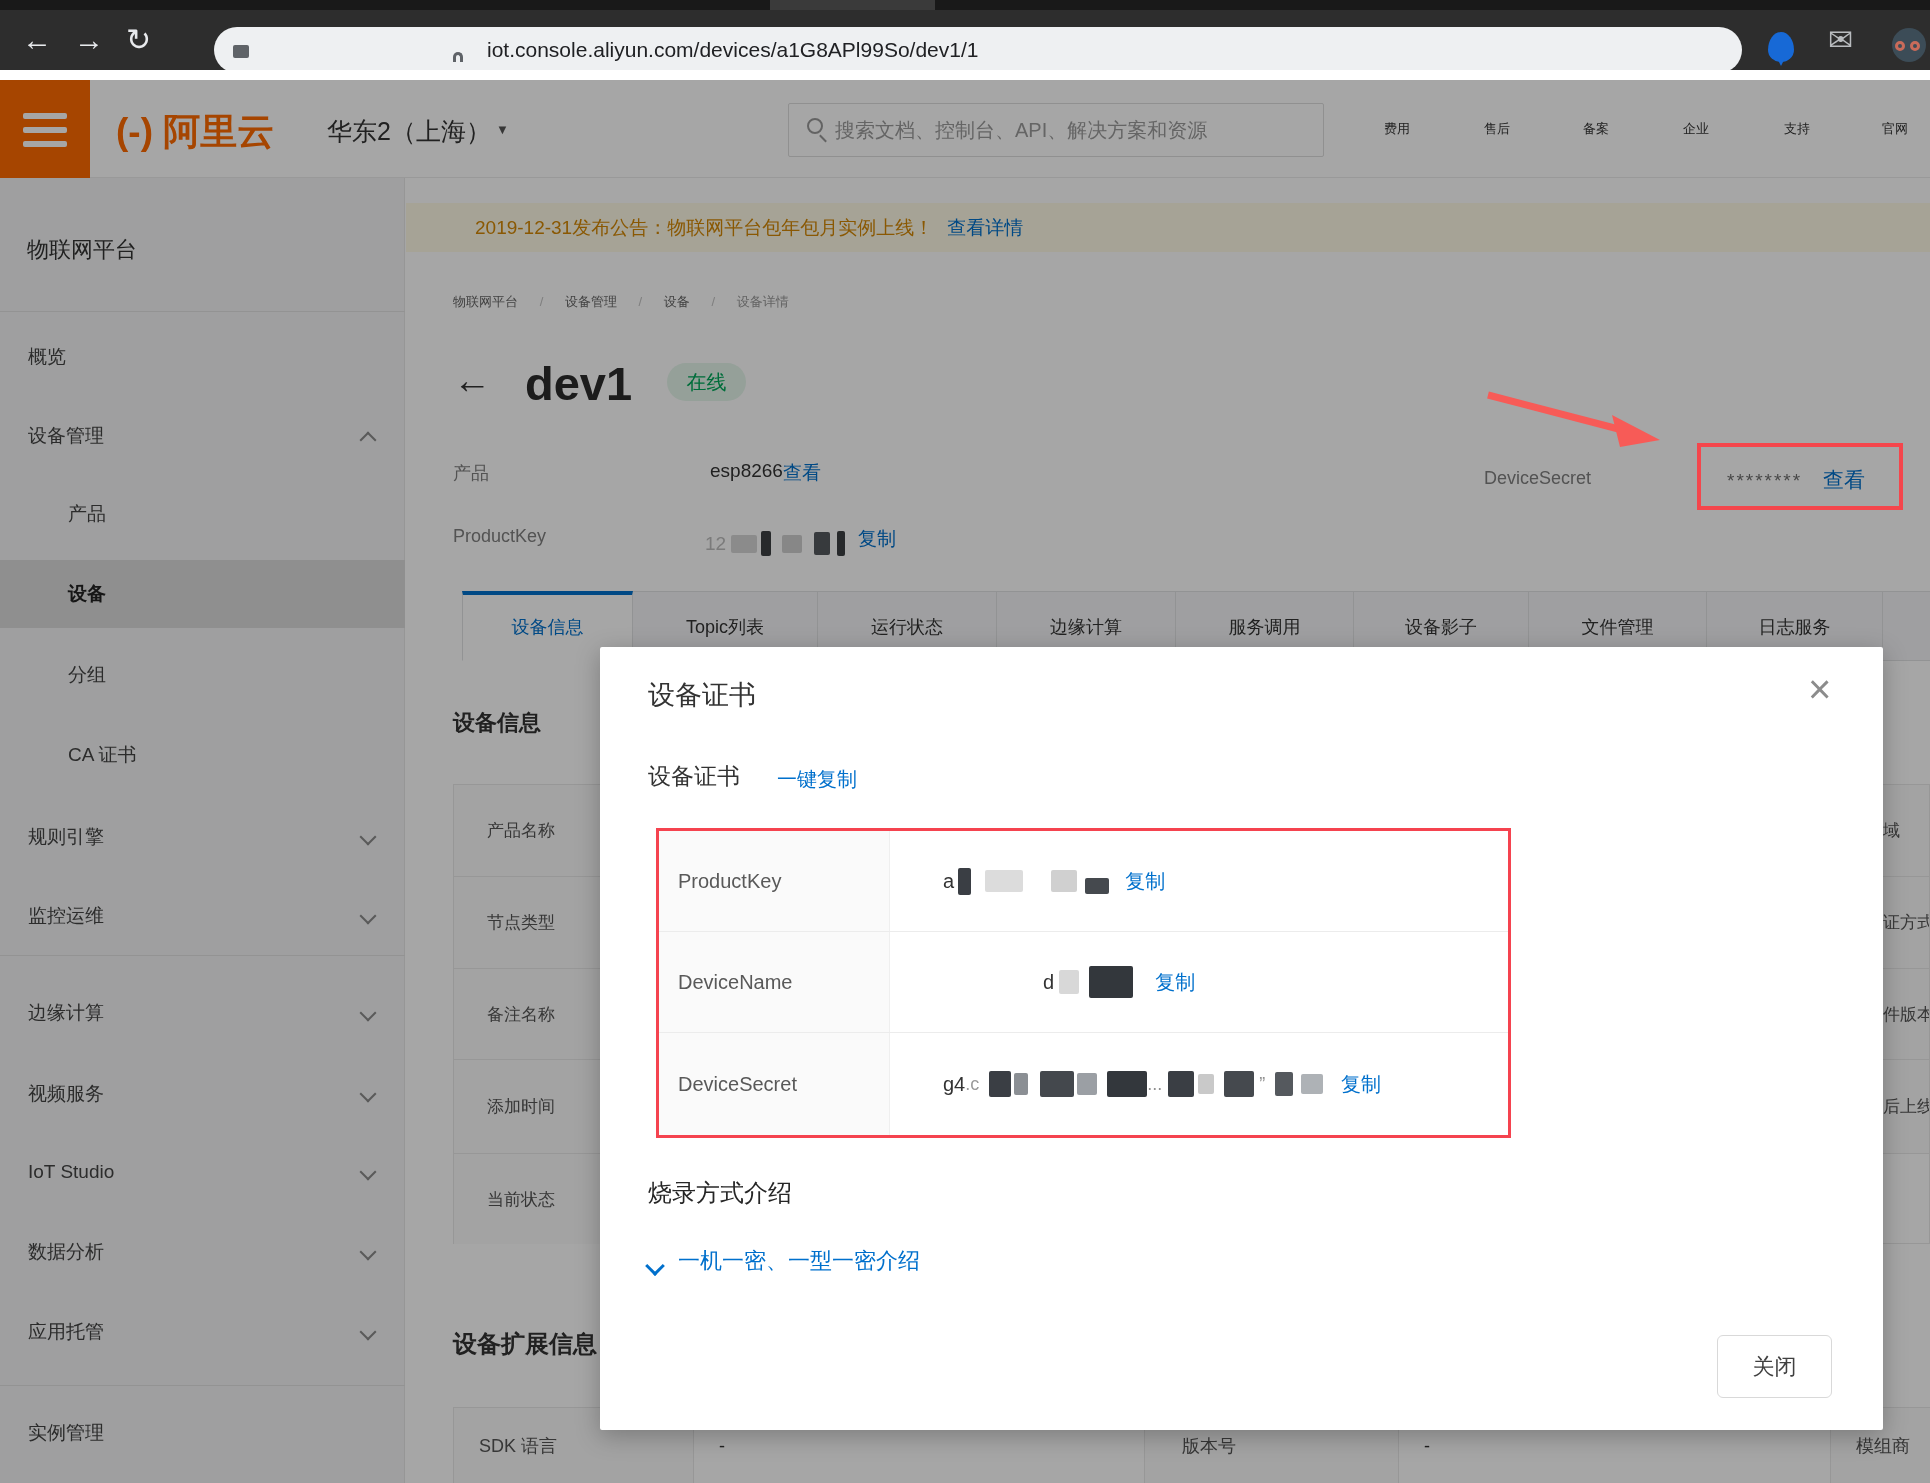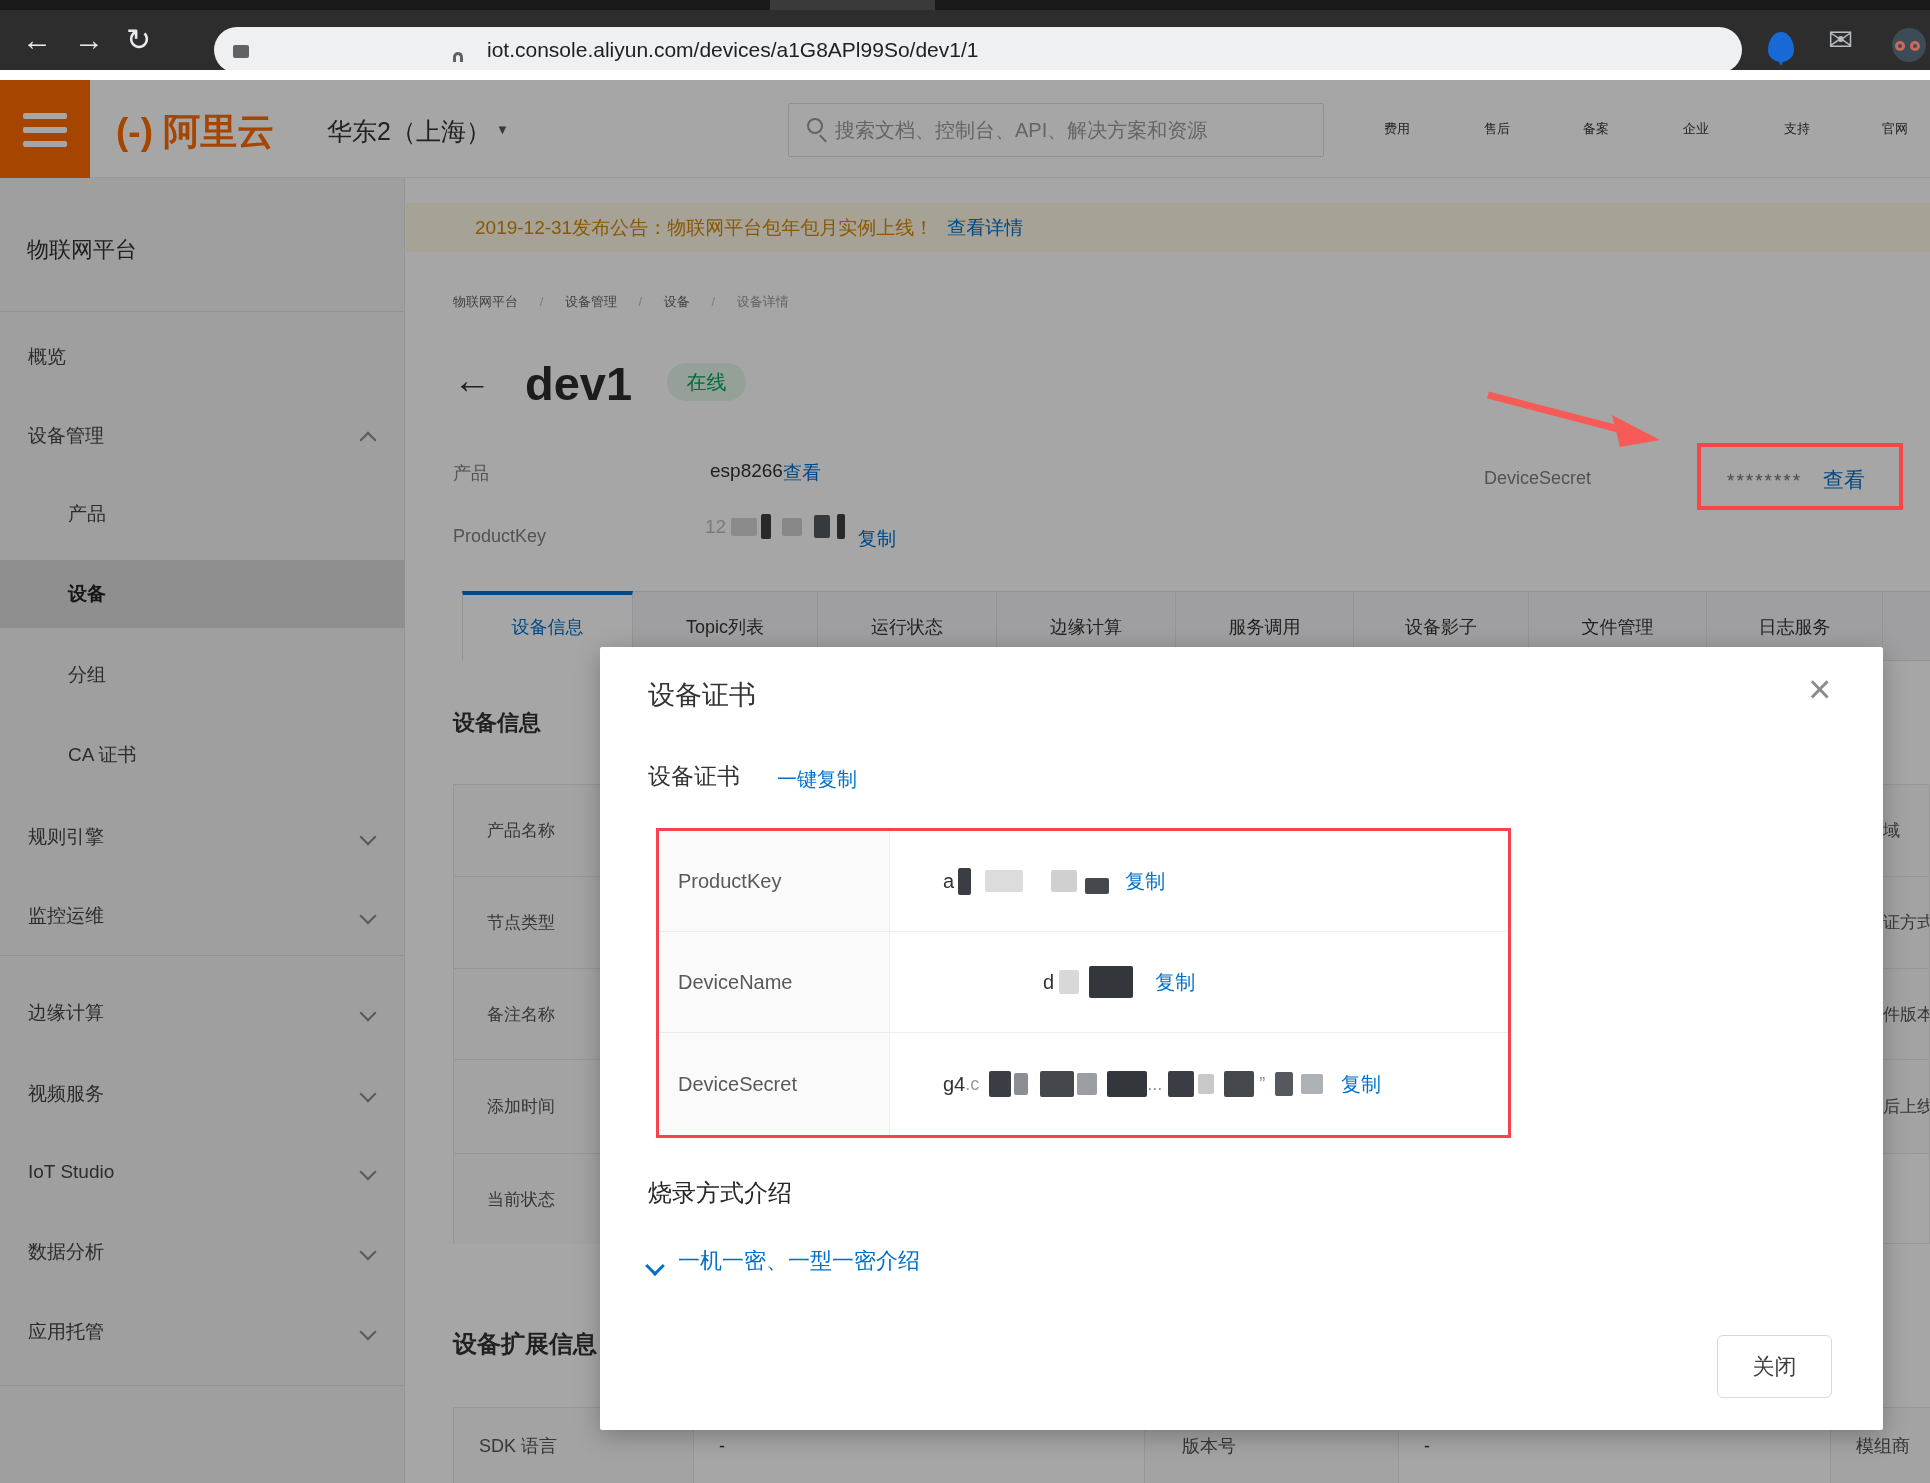--- a/index.html
+++ b/index.html
@@ -172,20 +172,21 @@
     <div class="abs chev chevdown" style="top:829px;"></div>
     <div class="abs sbitem" style="top:894px;">视频服务</div>
     <div class="abs chev chevdown" style="top:910px;"></div>
     <div class="abs sbitem" style="top:972px;">IoT Studio</div>
     <div class="abs chev chevdown" style="top:988px;"></div>
     <div class="abs sbitem" style="top:1052px;">数据分析</div>
     <div class="abs chev chevdown" style="top:1068px;"></div>
     <div class="abs sbitem" style="top:1132px;">应用托管</div>
     <div class="abs chev chevdown" style="top:1148px;"></div>
     <div class="abs sbdivider" style="top:1207px;"></div>
+    <div class="abs sbitem" style="top:1233px;">实例管理</div>
   </div>
 
   <div id="content" class="abs">
     <div id="banner" class="abs">
       <span id="bannertext">2019-12-31发布公告：物联网平台包年包月实例上线！</span><span id="bannerlink">查看详情</span>
     </div>
     <div class="abs crumb" style="left:48px;">
       <span>物联网平台</span>
       <span class="crumbsep" style="margin:0 18px;">/</span>
       <span>设备管理</span>
@@ -195,21 +196,21 @@
       <span class="crumblast">设备详情</span>
     </div>
     <div id="backarrow" class="abs">←</div>
     <div id="devname" class="abs">dev1</div>
     <div id="statusbadge" class="abs">在线</div>
 
     <div class="abs fieldlabel" style="left:48px;top:283px;">产品</div>
     <div class="abs fieldval" style="left:305px;top:282px;">esp8266</div>
     <div class="abs bluelink" style="left:378px;top:282px;">查看</div>
     <div class="abs fieldlabel" style="left:48px;top:348px;">ProductKey</div>
-    <div class="abs" style="left:300px;top:336px;white-space:nowrap;text-align:right;">
+    <div class="abs" style="left:300px;top:353px;white-space:nowrap;text-align:right;">
       <span style="font-size:19px;color:#bdbdbd;vertical-align:middle;">12</span>
       <span class="blk" style="width:26px;height:18px;background:#d6d6d6;"></span>
       <span class="blk" style="width:10px;height:25px;background:#3c4043;"></span>
       <span class="blk" style="width:20px;height:18px;background:#cfcfcf;margin-left:6px;"></span>
       <span class="blk" style="width:16px;height:23px;background:#55595e;margin-left:8px;"></span>
       <span class="blk" style="width:8px;height:25px;background:#3c4043;margin-left:3px;"></span>
     </div>
     <div class="abs bluelink" style="left:453px;top:348px;">复制</div>
 
     <div class="abs fieldlabel" style="left:1079px;top:290px;">DeviceSecret</div>

